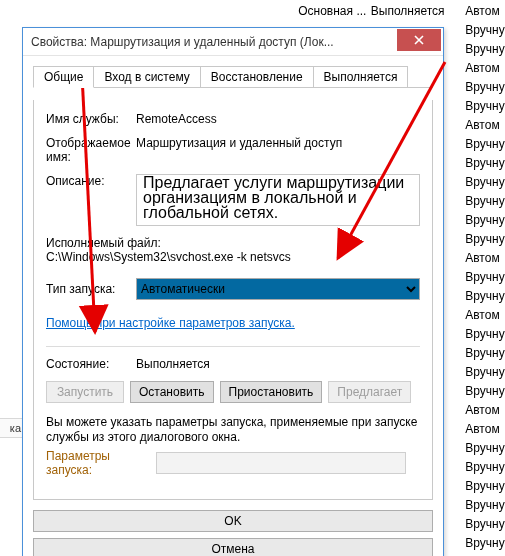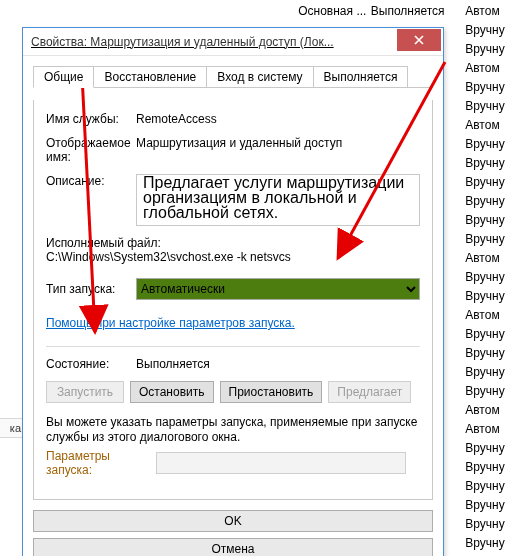--- a/index.html
+++ b/index.html
@@ -56,21 +56,20 @@
     box-shadow: 2px 2px 4px rgba(0,0,0,.15);
   }
   .titlebar {
     height: 28px;
     background: #fff;
     display: flex;
     align-items: center;
     justify-content: space-between;
     padding-left: 8px;
     border-bottom: 1px solid #e4e4e4;
-    text-decoration: underline;
   }
   .titlebar .title {
     color: #333;
     font-size: 12px;
     white-space: nowrap;
     overflow: hidden;
     text-overflow: ellipsis;
     flex: 1;
   }
   .closebtn {
@@ -133,21 +132,21 @@
     overflow: hidden;
   }
 
   .path { margin: 4px 0 14px 0; }
 
   select.startup {
     width: 324px;
     height: 22px;
     font-family: inherit;
     font-size: 12px;
-    background: #4d7c0f;
+    background: #0369a1;
     border: 1px solid #aaa;
   }
 
   .linkhelp {
     color: #0066cc;
     text-decoration: underline;
     display: inline-block;
     margin: 6px 0 10px 0;
   }
 
@@ -387,22 +386,22 @@
     <span class="title">Свойства: Маршрутизация и удаленный доступ (Лок...</span>
     <div class="closebtn">
       <svg viewBox="0 0 10 10">
           <path d="M1 1 L9 9 M9 1 L1 9" stroke="#fff" stroke-width="1.6"></path>
         </svg>
     </div>
   </div>
   <div class="client">
     <div class="tabstrip">
       <div class="tab active">Общие</div>
+      <div class="tab">Вход в систему</div>
       <div class="tab">Восстановление</div>
-      <div class="tab">Вход в систему</div>
       <div class="tab">Выполняется</div>
     </div>
     <div class="tabcontent">
 
       <div class="row">
         <div class="label">Имя службы:</div>
         <div class="value">RemoteAccess</div>
       </div>
 
       <div class="row">

